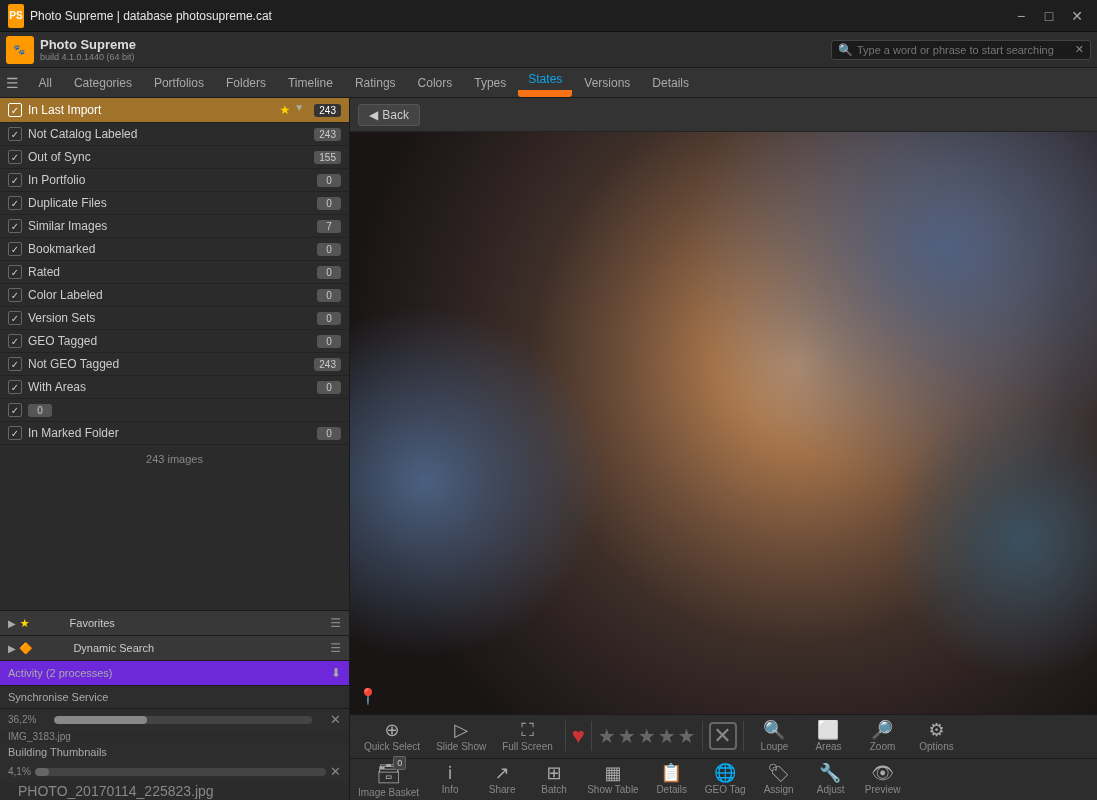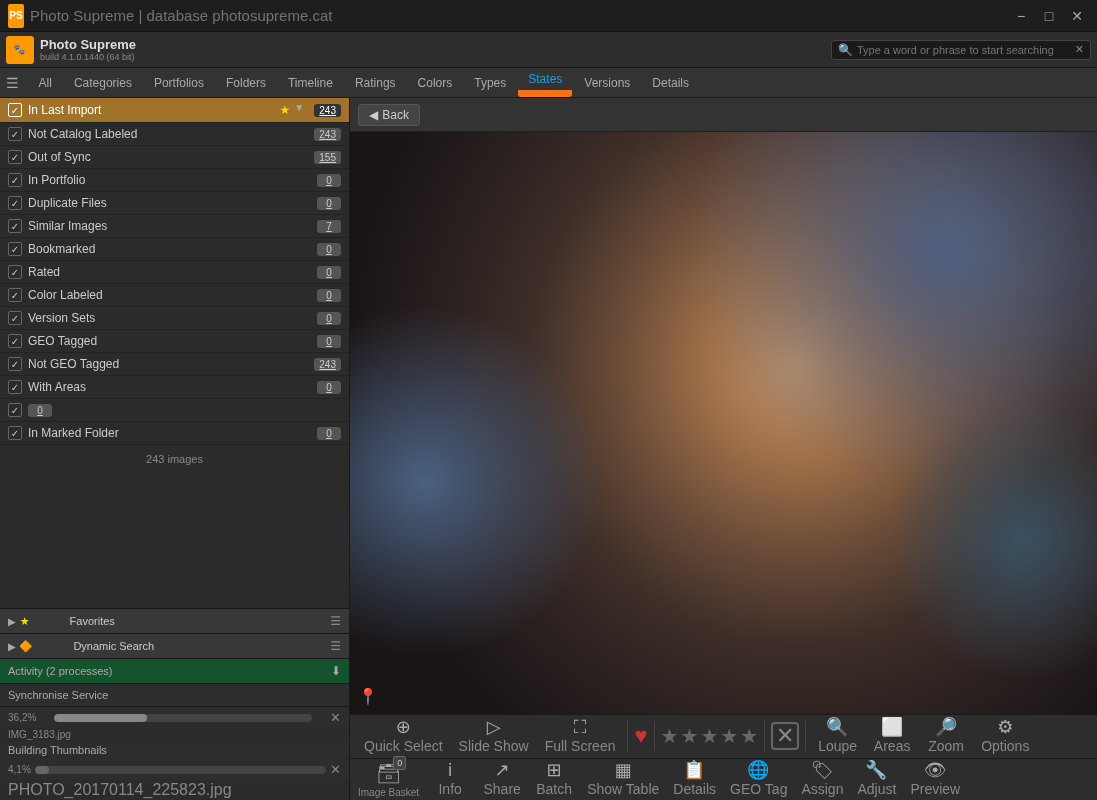--- a/index.html
+++ b/index.html
@@ -26,22 +26,22 @@
     .title-bar-icon {
       width: 16px;
       height: 24px;
       margin-right: 6px;
       background: #f90;
       border-radius: 2px;
       display: flex; align-items: center; justify-content: center;
       font-size: 10px; color: #fff; font-weight: bold;
     }
     .title-bar-text {
-      color: #737373;
-      font-size: 15px;
+      color: #e5e5e5;
+      font-size: 12px;
       flex: 1;
     }
     .title-bar-controls {
       display: flex; gap: 4px;
     }
     .title-bar-btn {
       width: 24px; height: 24px;
       background: transparent;
       border: none;
       color: #aaa;
@@ -181,21 +181,20 @@
       margin-right: 4px;
     }
     .item-count-badge {
       background: #555;
       color: #ccc;
       border-radius: 3px;
       padding: 1px 5px;
       font-size: 10px;
       min-width: 24px;
       text-align: center;
-      text-decoration: underline;
     }
     .item-count-badge.active { background: #333; color: #fff; }
 
     .sidebar-count-text {
       padding: 8px;
       color: #888;
       font-size: 11px;
       text-align: center;
     }
 
@@ -211,21 +210,21 @@
       border-bottom: 1px solid #1a1a1a;
     }
     .panel-header-toggle { color: #aaa; margin-right: 4px; font-size: 10px; }
     .panel-header-icon { color: gold; margin-right: 4px; font-size: 11px; }
     .panel-header-icon2 { margin-right: 4px; font-size: 11px; }
     .panel-header-label { flex: 1; color: #ccc; font-size: 11px; margin-left: 36px; }
     .panel-header-menu { color: #888; font-size: 12px; cursor: pointer; }
 
     .activity-bar {
       padding: 5px 8px;
-      background: #14532d;
+      background: #6d28d9;
       border-bottom: 1px solid #1a1a1a;
       display: flex; align-items: center; justify-content: space-between;
     }
     .activity-label { color: #aaa; font-size: 11px; }
     .activity-icon { color: #aaa; font-size: 12px; cursor: pointer; }
 
     .sync-bar {
       padding: 4px 8px;
       background: #2d2d2d;
       border-bottom: 1px solid #1a1a1a;
@@ -271,21 +270,21 @@
       background: #444;
       border-radius: 4px;
       overflow: hidden;
     }
     .progress-bar-fill2 {
       height: 100%;
       background: #666;
       border-radius: 4px;
       width: 5%;
     }
-    .progress-filename2 { color: #888; font-size: 16px; padding: 1px 8px; }
+    .progress-filename2 { color: #888; font-size: 14px; padding: 1px 18px; }
 
     
     .content-area {
       flex: 1;
       display: flex;
       flex-direction: column;
       background: #1a1a1a;
     }
 
     .back-bar {
@@ -397,21 +396,21 @@
       padding: 2px 6px;
       border-radius: 3px;
       min-width: 50px;
       gap: 2px;
     }
     .tb-btn .icon-area {
       font-size: 18px;
       line-height: 1;
     }
     .tb-btn .label {
-      font-size: 14px;
+      font-size: 10px;
       color: #888;
       white-space: nowrap;
     }
 
     .tb-separator {
       width: 1px;
       height: 30px;
       background: #444;
       margin: 0 2px;
     }

